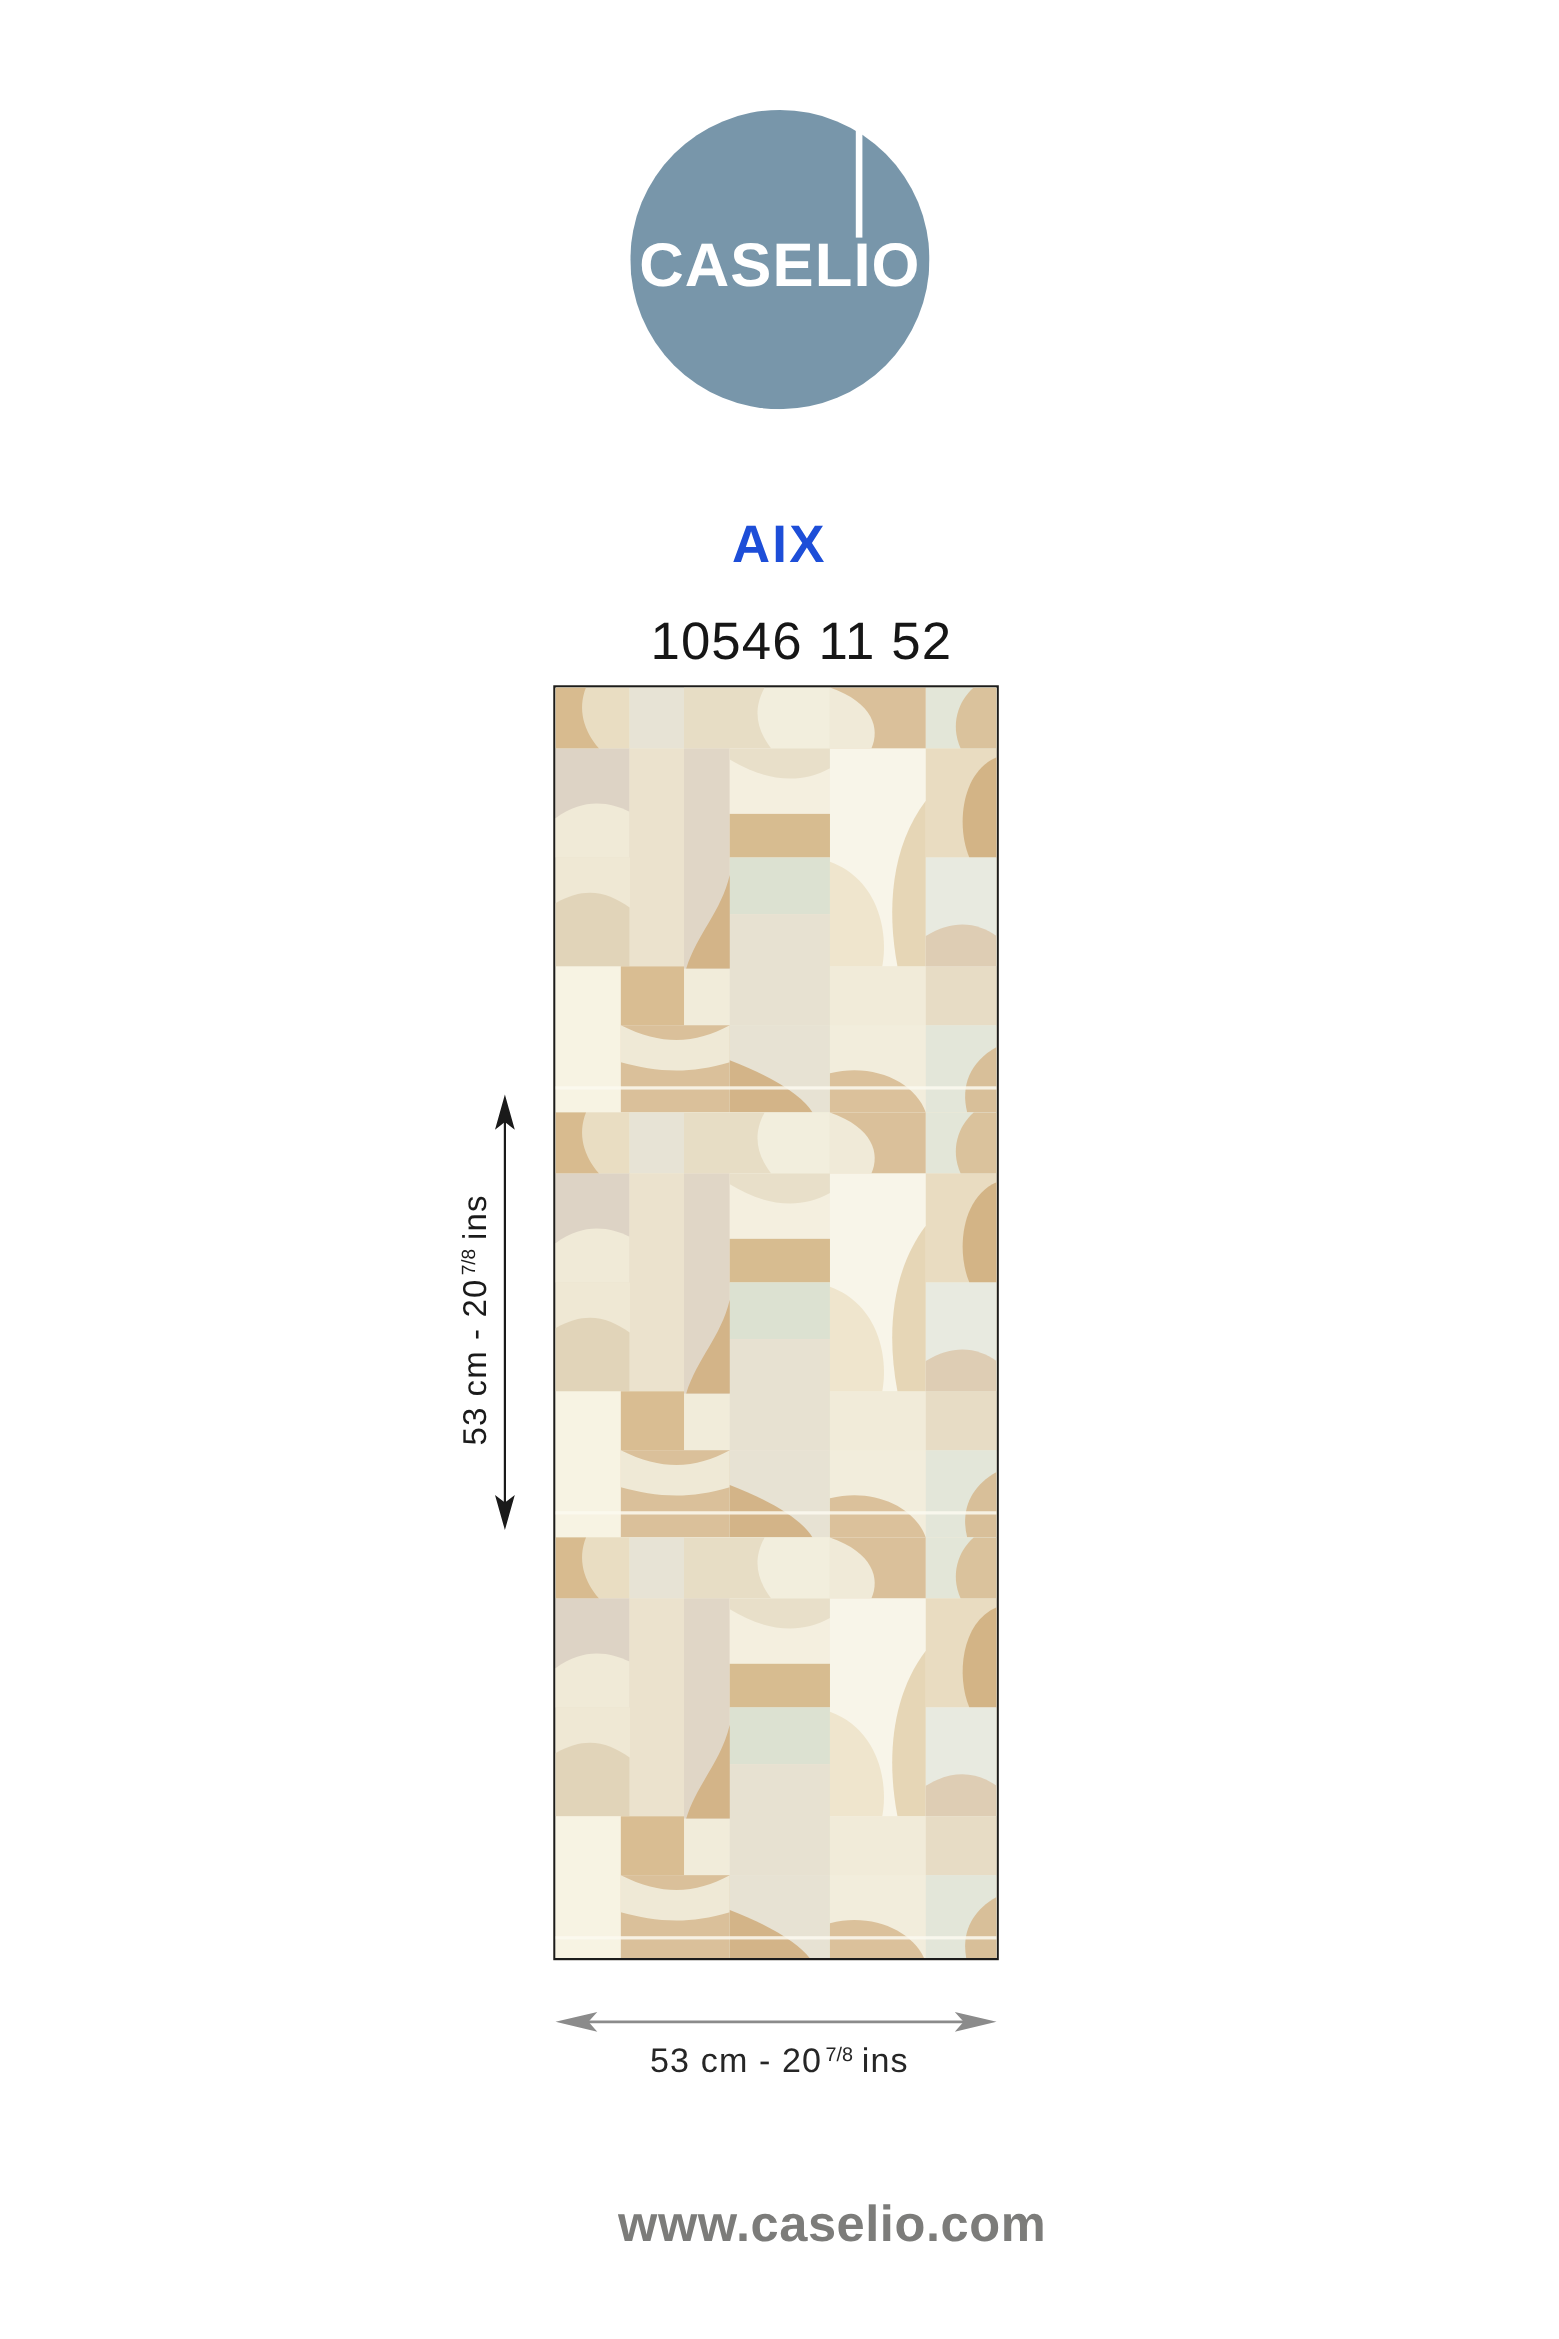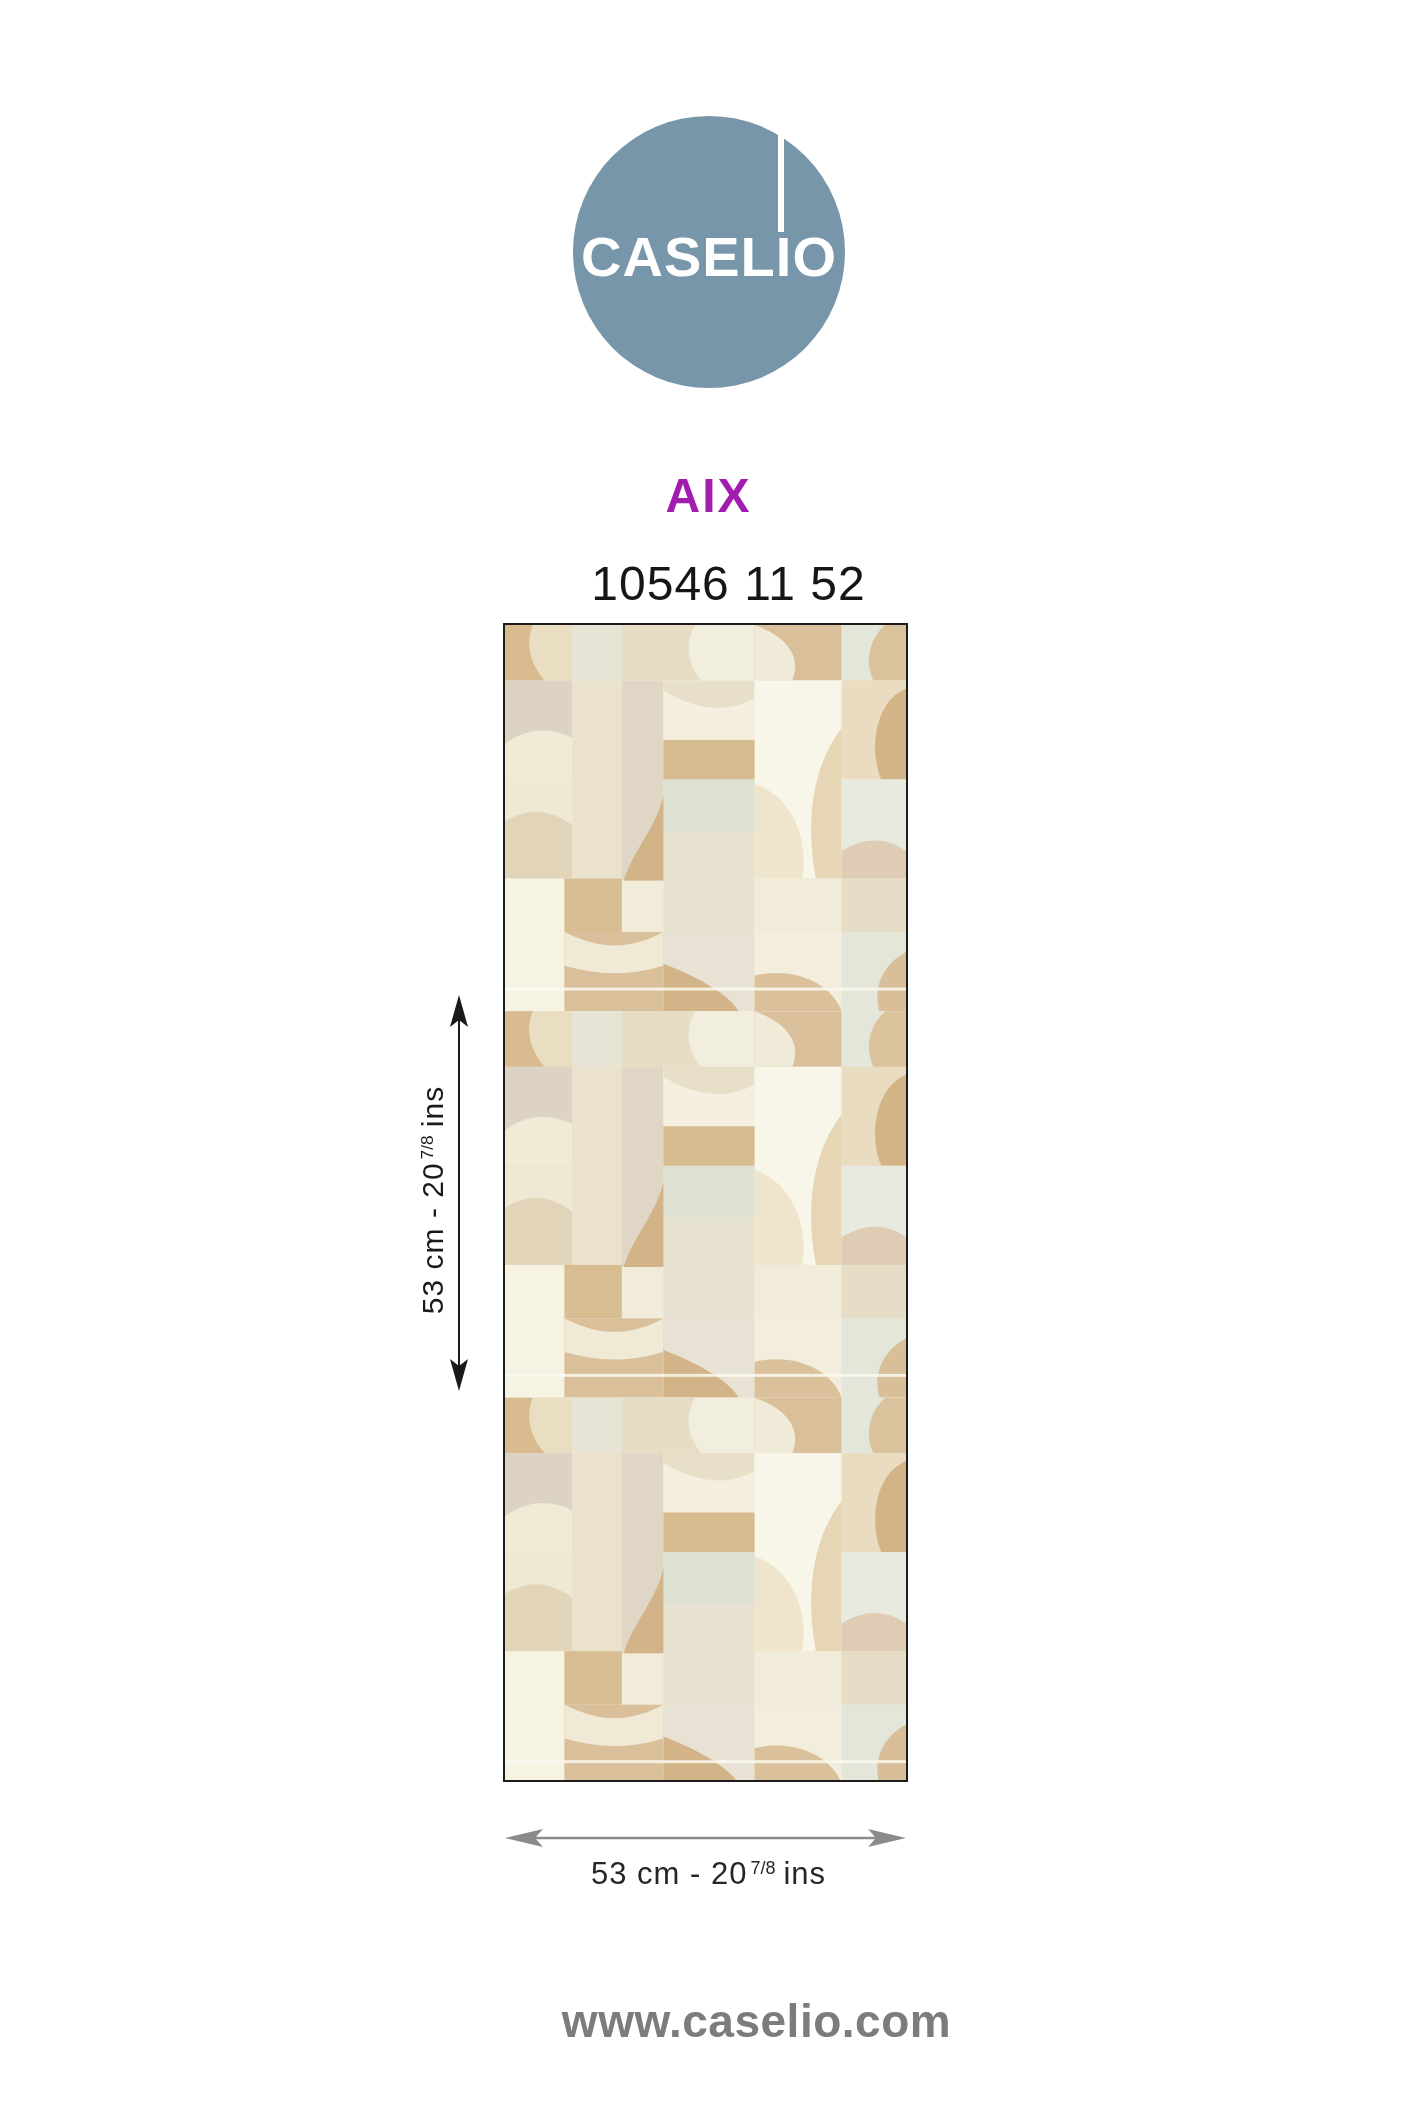--- a/index.html
+++ b/index.html
@@ -3,25 +3,25 @@
 <meta charset="utf-8">
 <title>AIX 10546 11 52</title>
 <style>
   html,body{margin:0;padding:0;background:#ffffff;}
   body{
     width:1417px;height:2126px;position:relative;overflow:hidden;
     font-family:"Liberation Sans", sans-serif;color:#1a1a1a;
   }
   .abs{position:absolute;}
   
-  #logo{left:573px;top:116px;width:272px;height:272px;}
+  #logo{left:573px;top:100px;width:272px;height:272px;}
   
   #collection-title{
     left:0;top:468px;width:1417px;text-align:center;
-    font-size:48px;font-weight:bold;letter-spacing:2px;color:#a21caf;
+    font-size:48px;font-weight:bold;letter-spacing:2px;color:#1d4ed8;
   }
   #product-reference{
     left:0;top:556px;width:1417px;text-align:center;
     font-size:48px;font-weight:400;letter-spacing:1px;color:#161616;padding-left:20px;
   }
   
   #swatch{
     left:503px;top:623px;width:405px;height:1159px;
     border:2px solid #1c1c1c;box-sizing:border-box;background:#f1ecda;
   }

